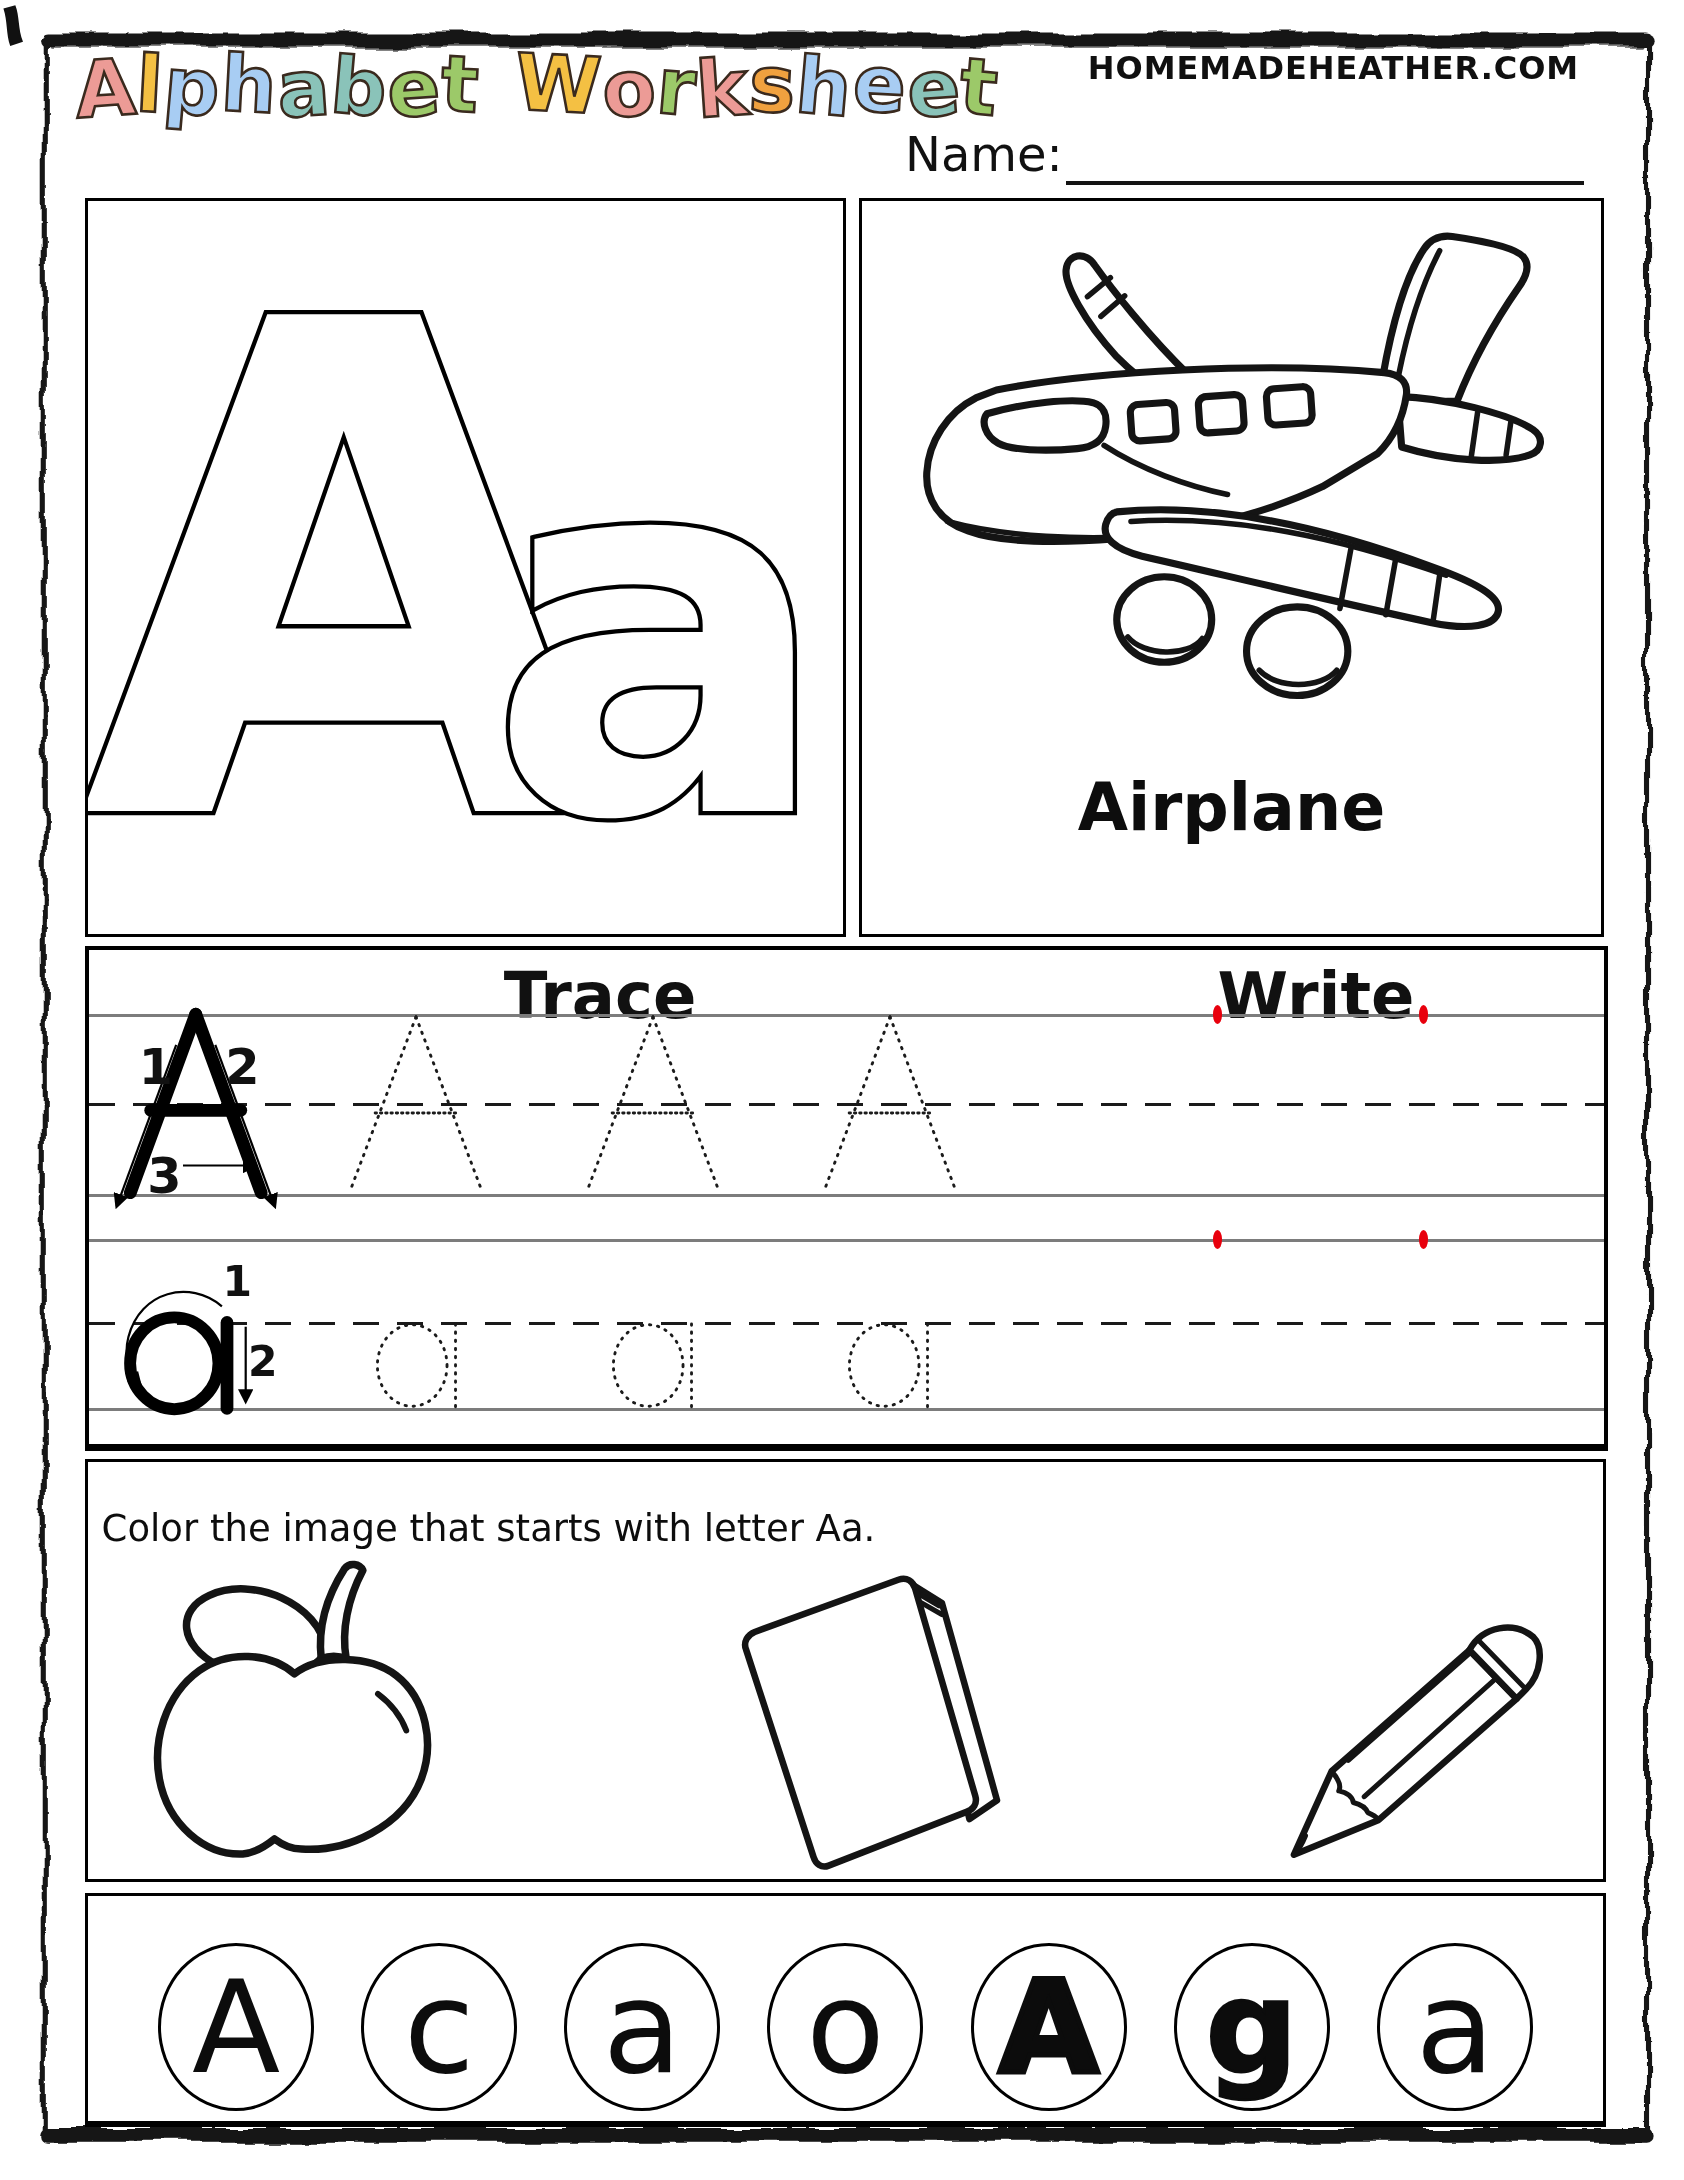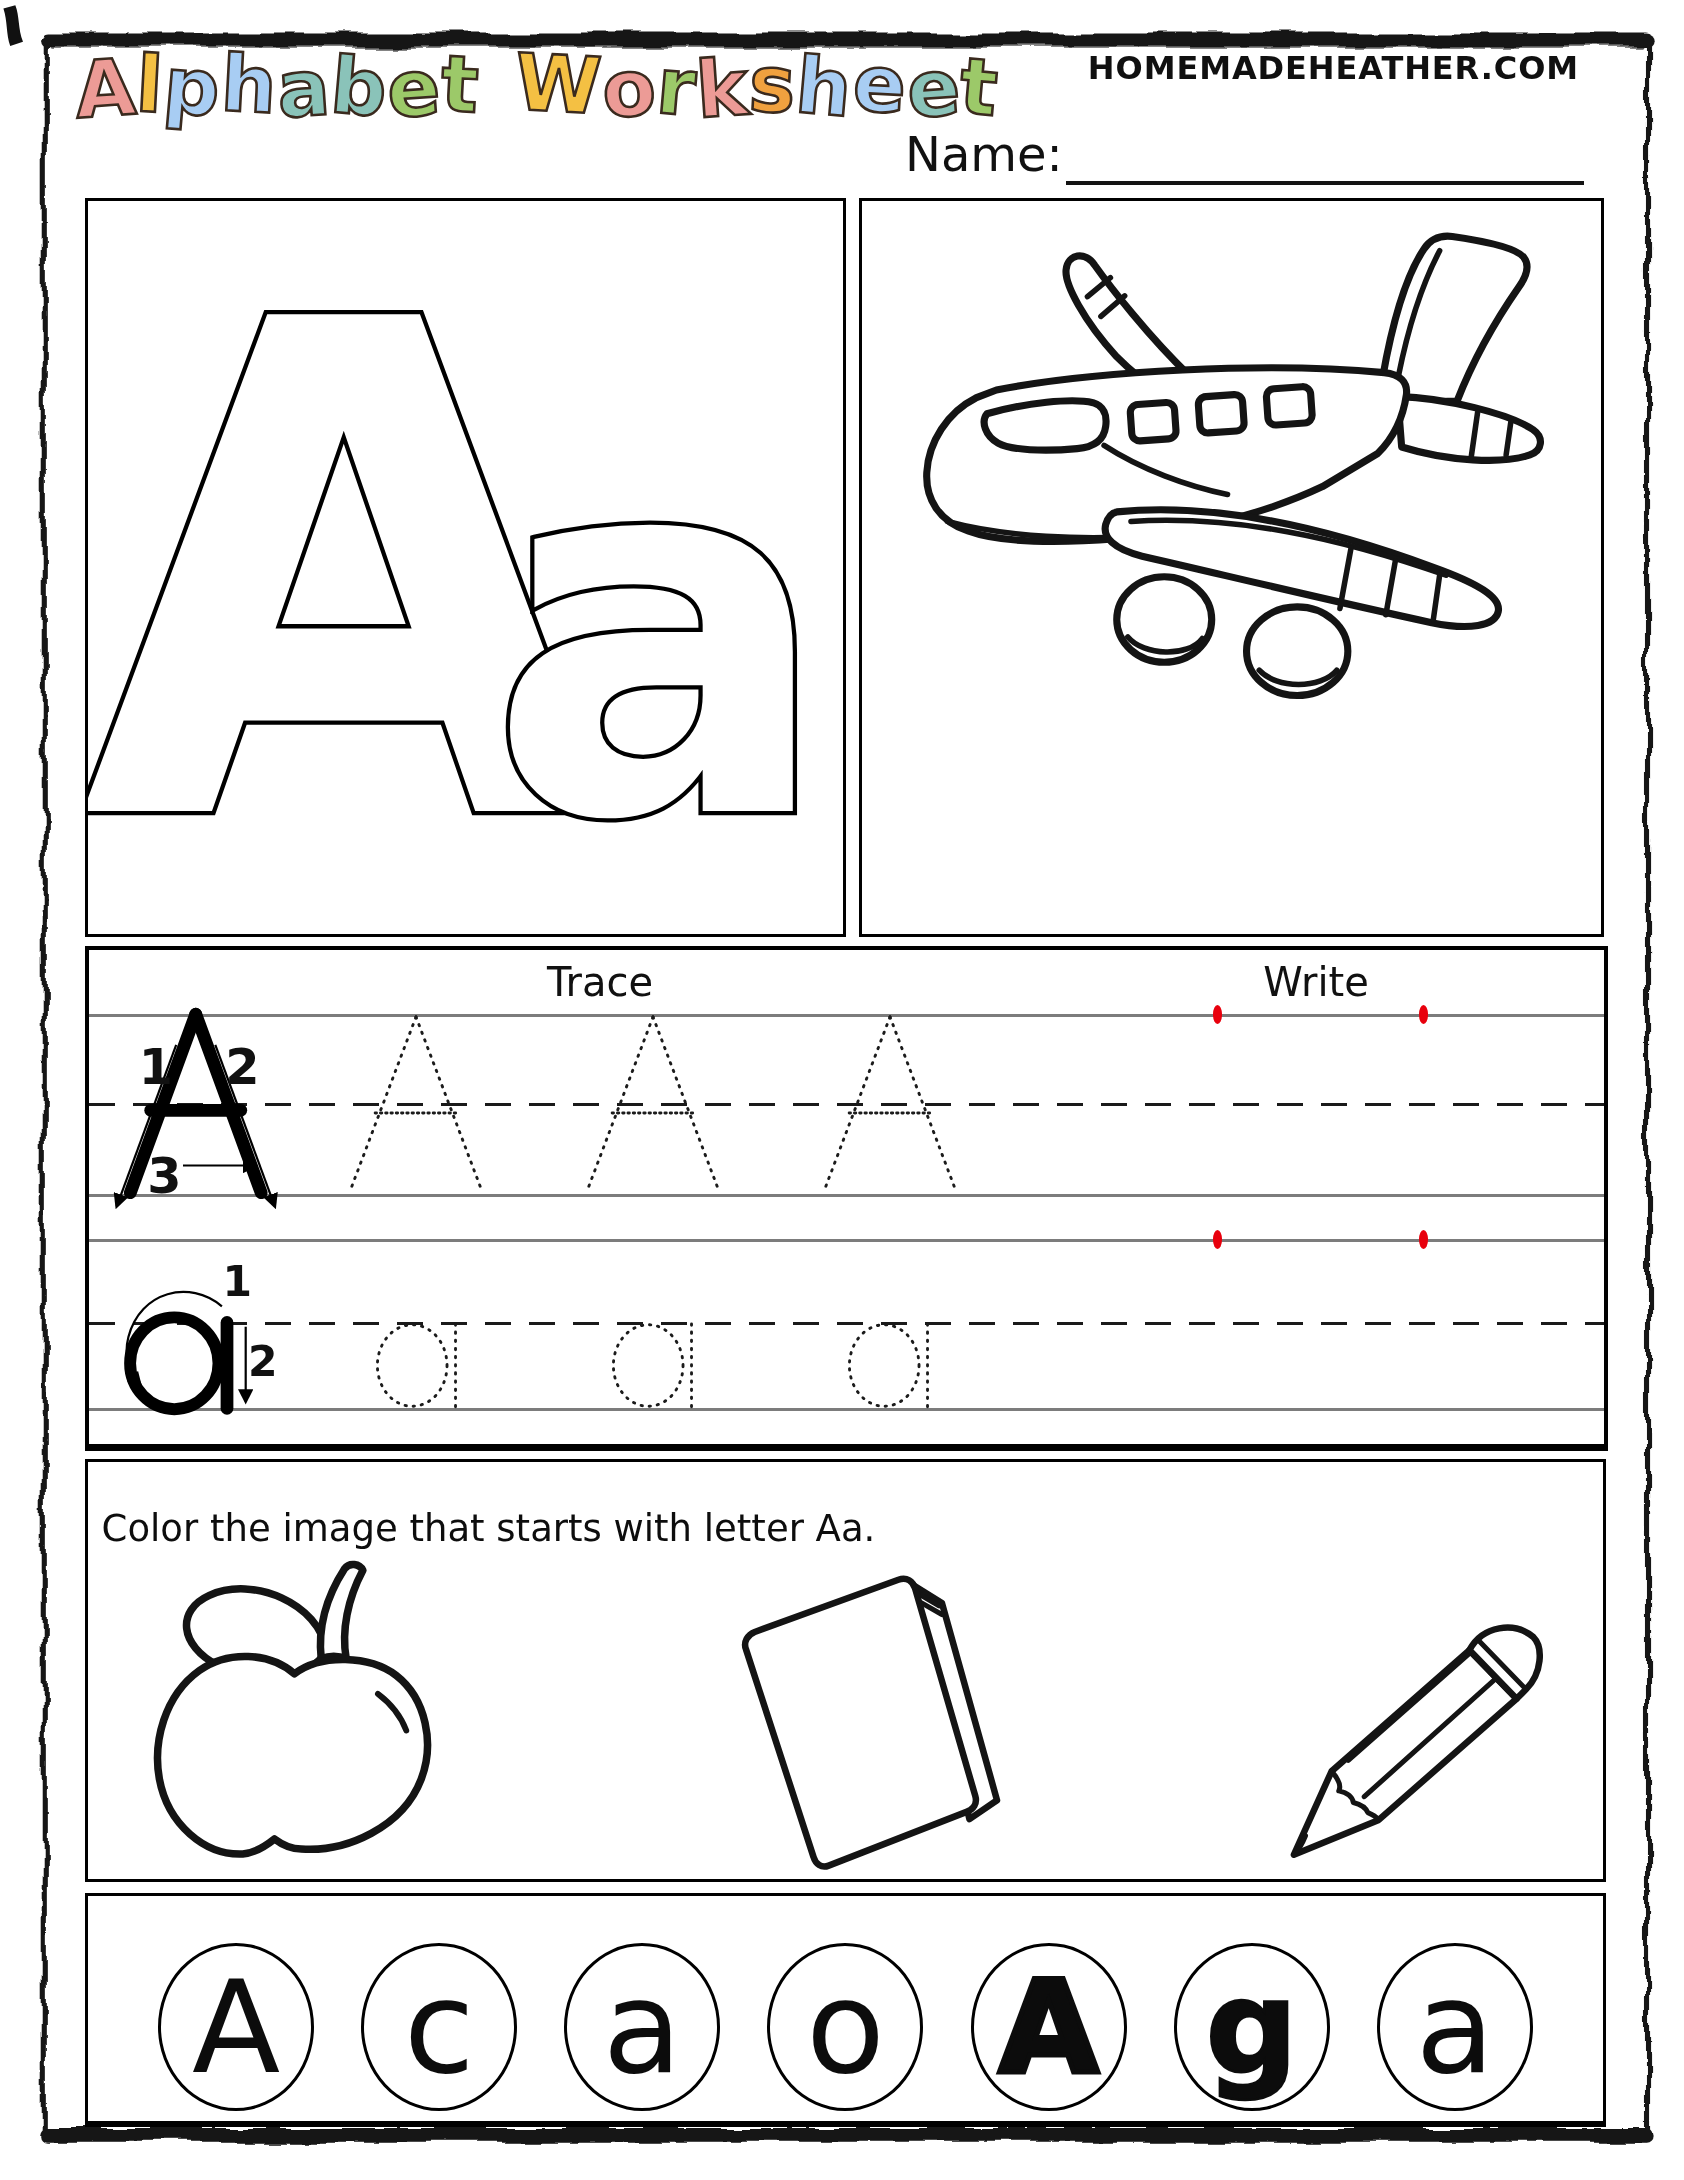--- a/index.html
+++ b/index.html
@@ -27,21 +27,21 @@
   
   .card{position:absolute;border:3.4px solid #000;background:#fff;}
   .card-letter{left:85px;top:198px;width:755px;height:733px;}
   .card-word{left:859px;top:198px;width:739px;height:733px;}
   .word-label{position:absolute;left:0;right:0;top:569px;text-align:center;
               font-size:65px;font-weight:600;color:#0d0d0d;}
 
   
   .trace-box{position:absolute;left:85px;top:946px;width:1515px;height:494px;
              border:4.3px solid #000;border-bottom-width:7.7px;background:#fff;}
-  .t-label{position:absolute;top:8.5px;font-size:40px;font-weight:400;transform:translateX(-50%);}
+  .t-label{position:absolute;top:8.5px;font-size:64px;font-weight:700;transform:translateX(-50%);}
   .lbl-trace{left:511px;}
   .lbl-write{left:1227px;}
   .g-line{position:absolute;left:0;right:0;height:3.4px;background:#7c7c7c;}
   .d-line{position:absolute;left:0;right:0;height:3.4px;
           background:repeating-linear-gradient(90deg,#1a1a1a 0 25.6px,transparent 25.6px 44px);}
   .dotted-row{position:absolute;display:flex;}
   .dot{fill:none;stroke:#1b1b1b;stroke-width:3.4;stroke-dasharray:1.6 8;stroke-linecap:round;}
   .dot2{fill:none;stroke:#1b1b1b;stroke-width:3.4;stroke-dasharray:1.6 4.6;stroke-linecap:round;}
   .start-dot{position:absolute;width:9.4px;height:19px;border-radius:50%;}
   .stroke-num{font-weight:600;fill:#111;}
@@ -128,20 +128,21 @@
       <path class="line-only" stroke-width="5" d="M596,430 L582,506"></path>
       <path class="line-only" stroke-width="5" d="M652,446 L640,514"></path>
       <path class="line-only" stroke-width="5" d="M708,464 L700,520"></path>
 
       <path class="line-art" stroke-width="8" d="M136,260 C184,246 244,240 270,246 C284,250 288,262 286,276 C284,292 272,302 250,304 C208,308 166,306 150,297 C134,288 128,270 136,260 Z"></path>
 
       <rect class="line-art" stroke-width="7" x="318" y="247" width="56" height="46" rx="10" transform="rotate(-4 346 270)"></rect>
       <rect class="line-art" stroke-width="7" x="404" y="237" width="56" height="46" rx="10" transform="rotate(-4 432 260)"></rect>
       <rect class="line-art" stroke-width="7" x="490" y="227" width="56" height="46" rx="10" transform="rotate(-4 518 250)"></rect>
     </svg>
+    <div class="word-label">Airplane</div>
   </section>
 
   <section class="trace-box">
     <div class="t-label lbl-trace">Trace</div>
     <div class="t-label lbl-write">Write</div>
 
     <div class="g-line" style="top:64px"></div>
     <div class="d-line" style="top:153px"></div>
     <div class="g-line" style="top:244px"></div>
 

